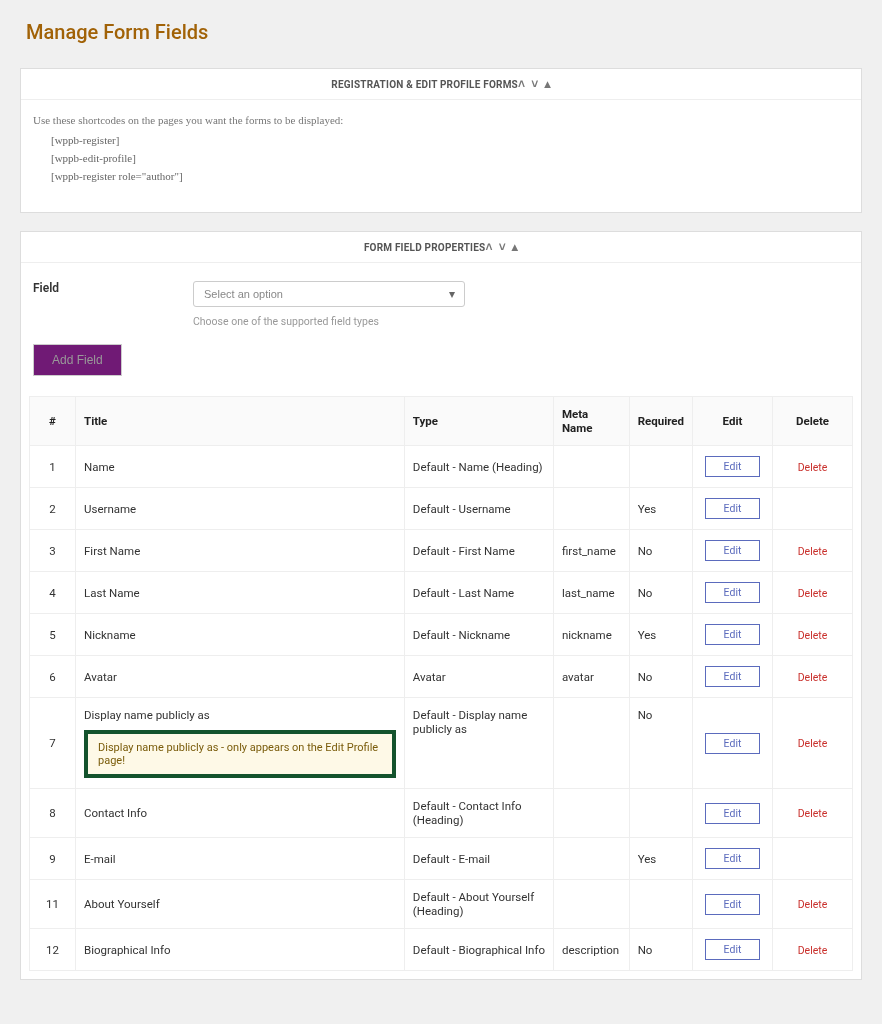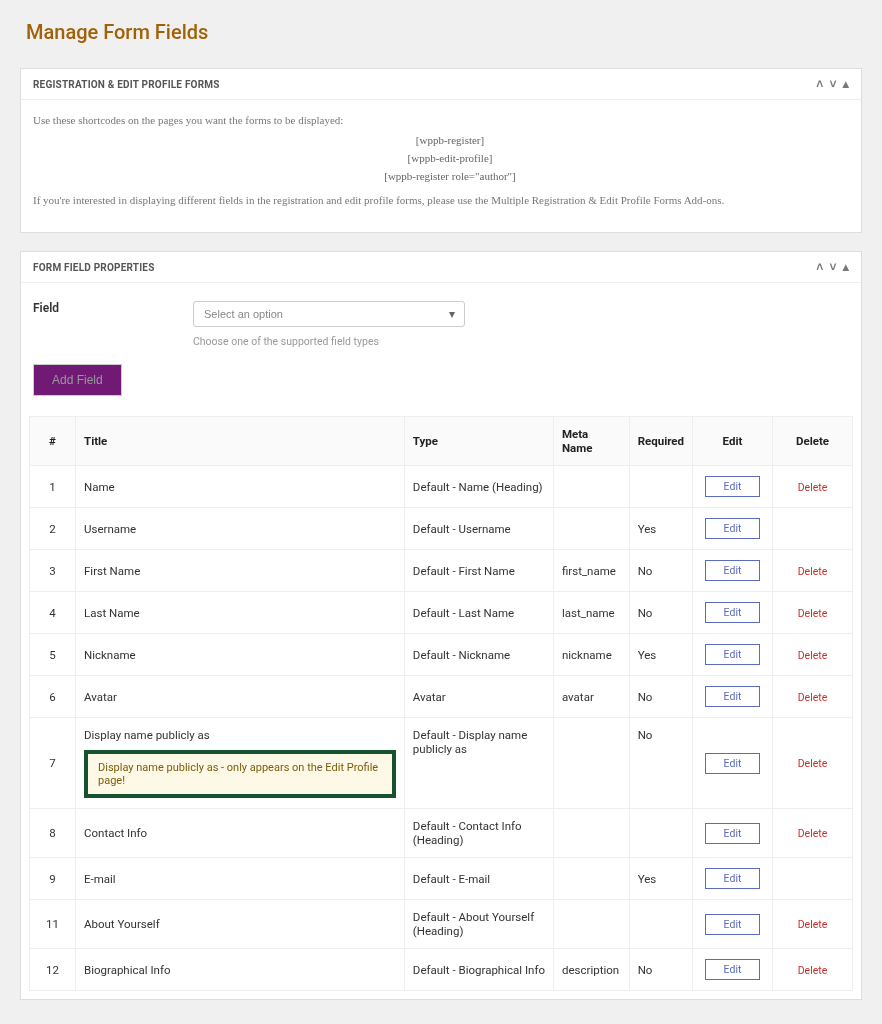--- a/index.html
+++ b/index.html
@@ -18,34 +18,34 @@
     margin-left: 6px;
   }
   .panel {
     background: #fff;
     border: 1px solid #ddd;
     margin-bottom: 18px;
   }
   .panel-header {
     display: flex;
     align-items: center;
-    justify-content: space-between;
+    justify-content: center;
     padding: 8px 12px;
     border-bottom: 1px solid #eee;
     font-size: 10px;
     font-weight: 700;
     color: #555;
     letter-spacing: 0.2px;
   }
   .panel-header-title { text-transform: uppercase; }
   .panel-controls { display: flex; gap: 6px; }
   .panel-controls span { cursor: pointer; color: #777; font-size: 12px; }
   .panel-body { padding: 14px 12px 18px; color: #777; font-size: 11px; font-family: Liberation Serif, serif; }
   .panel-body p { margin-bottom: 8px; }
-  .shortcodes { margin: 8px 0 12px 18px; text-align: center; }
+  .shortcodes { margin: 8px 0 12px 18px; }
   .shortcodes div { margin-bottom: 6px; color: #666; font-size: 11px; }
 
   .field-row { display: flex; align-items: flex-start; padding: 18px 12px 6px; }
   .field-row label { width: 160px; font-size: 12px; font-weight: 600; color: #333; }
   .select-wrap { position: relative; width: 272px; }
   .select-wrap select {
     width: 100%;
     padding: 6px 28px 6px 10px;
     border: 1px solid #ccc;
     border-radius: 3px;
@@ -130,21 +130,20 @@
       <span>▴</span>
     </div>
   </div>
   <div class="panel-body">
     <p>Use these shortcodes on the pages you want the forms to be displayed:</p>
     <div class="shortcodes">
       <div>[wppb-register]</div>
       <div>[wppb-edit-profile]</div>
       <div>[wppb-register role="author"]</div>
     </div>
-    <p>If you're interested in displaying different fields in the registration and edit profile forms, please use the Multiple Registration &amp; Edit Profile Forms Add-ons.</p>
   </div>
 </div>
 
 <div class="panel">
   <div class="panel-header">
     <span class="panel-header-title">Form Field Properties</span>
     <div class="panel-controls">
       <span>˄</span>
       <span>˅</span>
       <span>▴</span>

